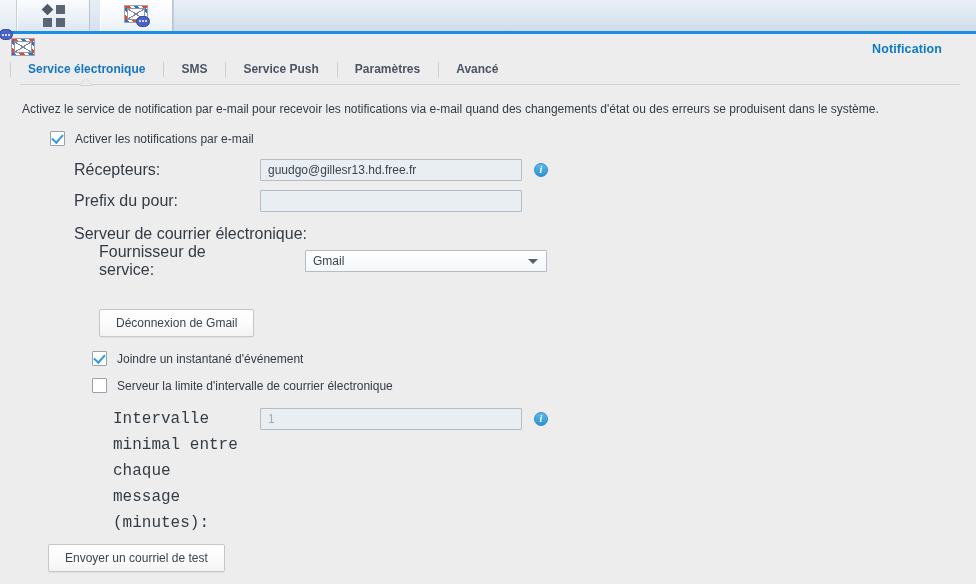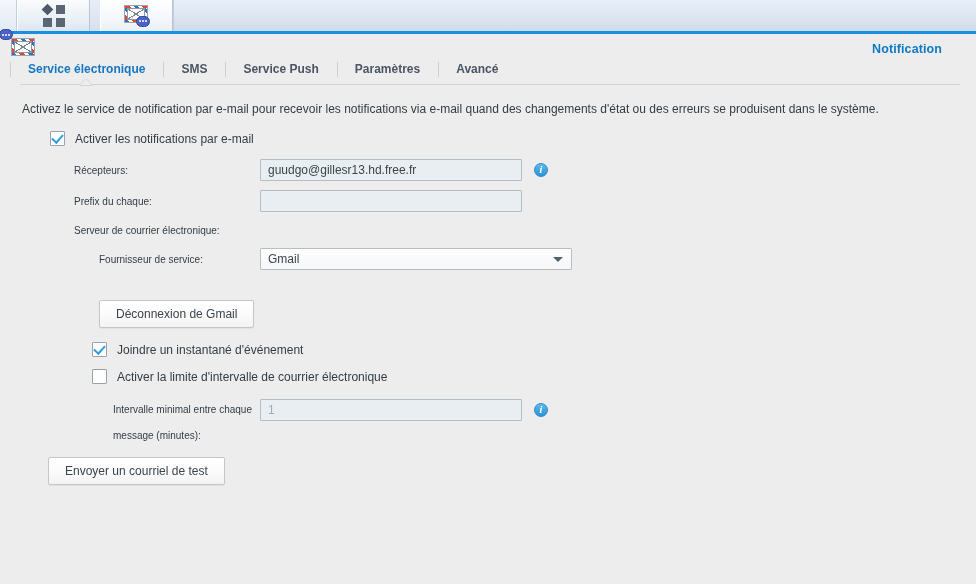--- a/index.html
+++ b/index.html
@@ -237,54 +237,55 @@
     border-width: 0 2.4px 2.4px 0;
     transform: rotate(42deg);
   }
   .cb-label {
     margin-left: 10px;
     font-size: 12px;
     color: #333c45;
   }
 
   .field-label {
-    font-size: 10px;
+    font-size: 16px;
     color: #333c45;
   }
 
   .input {
     width: 262px;
     height: 22px;
     background: #e9eef3;
     border: 1px solid #b5bcc4;
     box-sizing: border-box;
     font-family: "Liberation Sans", sans-serif;
     font-size: 12px;
     color: #3b444d;
     padding: 0 7px;
     line-height: 20px;
     border-radius: 1px;
   }
   .input.disabled { color: #a4abb3; }
 
   .select {
-    width: 312px;
+    width: 242px;
     height: 22px;
     background: linear-gradient(to bottom,#ffffff,#f4f6f8);
     border: 1px solid #b5bcc4;
     box-sizing: border-box;
     font-size: 12px;
     color: #3b444d;
     padding: 0 7px;
     line-height: 20px;
     border-radius: 1px;
     position: relative;
     display: flex;
     align-items: center;
     cursor: pointer;
+    margin-left: 45px;
   }
   .select .caret {
     position: absolute;
     right: 8px;
     top: 8px;
     width: 0; height: 0;
     border-left: 5px solid transparent;
     border-right: 5px solid transparent;
     border-top: 5px solid #54606c;
   }
@@ -313,21 +314,21 @@
     border: 1px solid #c6c6c6;
     border-radius: 2px;
     font-family: "Liberation Sans", sans-serif;
     font-size: 12px;
     color: #3b444d;
     padding: 6px 16px;
     cursor: pointer;
     box-shadow: 0 1px 1px rgba(0,0,0,.05);
   }
   .lbl-col { width: 216px; flex: 0 0 auto; }
-  .lbl-col-wrap { width: 216px; flex: 0 0 auto; line-height: 26px; }
+  .lbl-col-wrap { width: 216px; flex: 0 0 auto; line-height: 26px; font-family: Liberation Mono, monospace; }
 </style>
 </head>
 <body>
 
 <div class="taskbar">
   <div class="tb-spacer"></div>
 
   <div class="tb-btn">
     <span class="apps-icon">
       <i class="d1"></i>
@@ -402,25 +403,25 @@
       <span class="cb-label">Activer les notifications par e-mail</span>
     </div>
 
     <div class="row">
       <span class="field-label lbl-col" style="padding-left:30px;box-sizing:border-box">Récepteurs:</span>
       <input class="input" value="guudgo@gillesr13.hd.free.fr" style="">
       <span class="info">i</span>
     </div>
 
     <div class="row">
-      <span class="field-label lbl-col" style="padding-left:30px;box-sizing:border-box">Prefix du chaque:</span>
+      <span class="field-label lbl-col" style="padding-left:30px;box-sizing:border-box">Prefix du pour:</span>
       <input class="input" value="" style="">
     </div>
 
-    <div class="row" style="margin-top:13px;margin-bottom:12px">
+    <div class="row" style="margin-top:13px;margin-bottom:0">
       <span class="field-label" style="padding-left:30px">Serveur de courrier électronique:</span>
     </div>
 
     <div class="row">
       <span class="field-label lbl-col" style="padding-left:55px;box-sizing:border-box">Fournisseur de service:</span>
       <div class="select">
         <span>Gmail</span>
         <span class="caret"></span>
       </div>
     </div>
@@ -429,21 +430,21 @@
       <button class="btn" style="margin-left:55px">Déconnexion de Gmail</button>
     </div>
 
     <div class="row" style="margin-left:48px;margin-bottom:12px">
       <span class="cb checked"></span>
       <span class="cb-label">Joindre un instantané d'événement</span>
     </div>
 
     <div class="row" style="margin-left:48px;margin-bottom:13px">
       <span class="cb"></span>
-      <span class="cb-label">Activer la limite d'intervalle de courrier électronique</span>
+      <span class="cb-label">Serveur la limite d'intervalle de courrier électronique</span>
     </div>
 
     <div class="row" style="align-items:flex-start;margin-bottom:0">
       <span class="lbl-col-wrap field-label" style="padding-left:69px;box-sizing:border-box">
         <span>Intervalle minimal entre chaque</span><br>
         <span>message (minutes):</span>
       </span>
       <input class="input disabled" style="margin-top: 2px;" value="1">
       <span class="info" style="margin-top:6px">i</span>
     </div>

